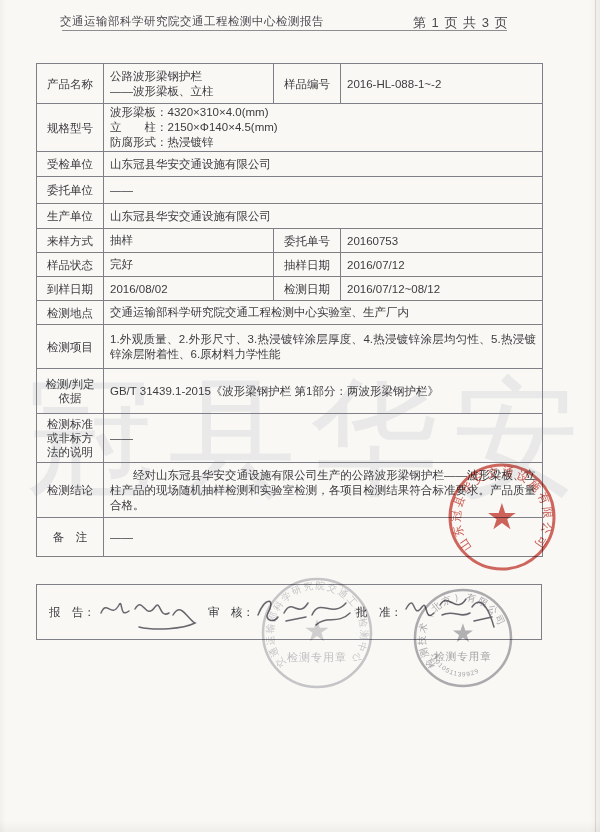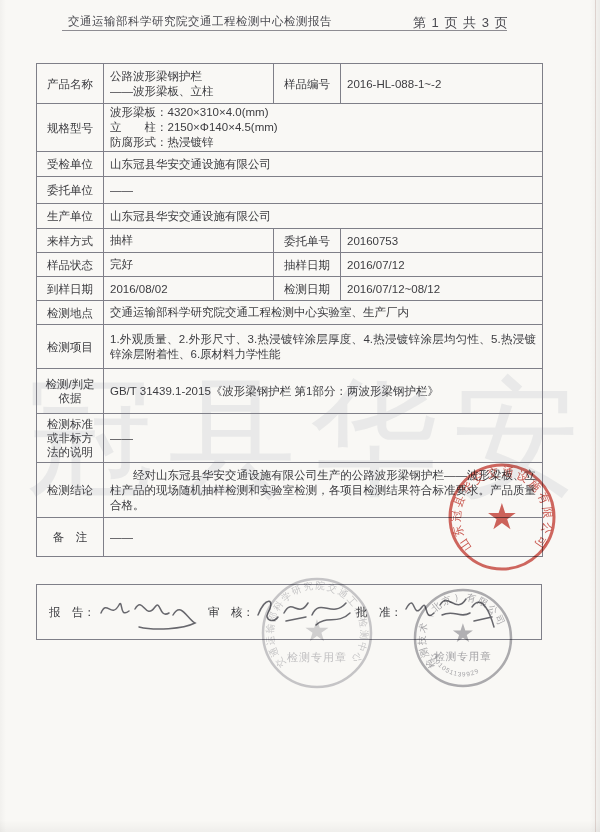--- a/index.html
+++ b/index.html
@@ -9,21 +9,21 @@
       linear-gradient(to right, rgba(0,0,0,0.03) 0, rgba(0,0,0,0) 6px),
       linear-gradient(to left, rgba(0,0,0,0.05) 0, rgba(0,0,0,0) 10px),
       linear-gradient(to top, rgba(0,0,0,0.04) 0, rgba(0,0,0,0) 12px),
       #f9f8f5;
     overflow:hidden;
     font-family:"Liberation Sans","DejaVu Sans",sans-serif;
     color:#3c3c40;
   }
   .scan-edge{position:absolute;top:0;right:4px;width:1px;height:100%;background:rgba(160,120,110,0.25);}
   
-  .hdr-title{position:absolute;left:68px;top:14px;font-size:11.5px;letter-spacing:0.5px;color:#4a4a50;}
+  .hdr-title{position:absolute;left:60px;top:14px;font-size:11.5px;letter-spacing:0.5px;color:#4a4a50;}
   .hdr-page{position:absolute;left:413px;top:14px;font-size:13px;letter-spacing:1px;color:#4a4a50;}
   .hdr-rule{position:absolute;left:62px;top:30px;width:445px;height:1px;background:#6a6a70;opacity:0.75;}
   
   .watermark{
     position:absolute;left:26px;top:378px;width:560px;height:150px;
     font-size:128px;line-height:140px;letter-spacing:14px;white-space:nowrap;
     color:#8e96a2;opacity:0.14;z-index:1;pointer-events:none;font-family:Liberation Mono, monospace;
   }
   
   table.report{

